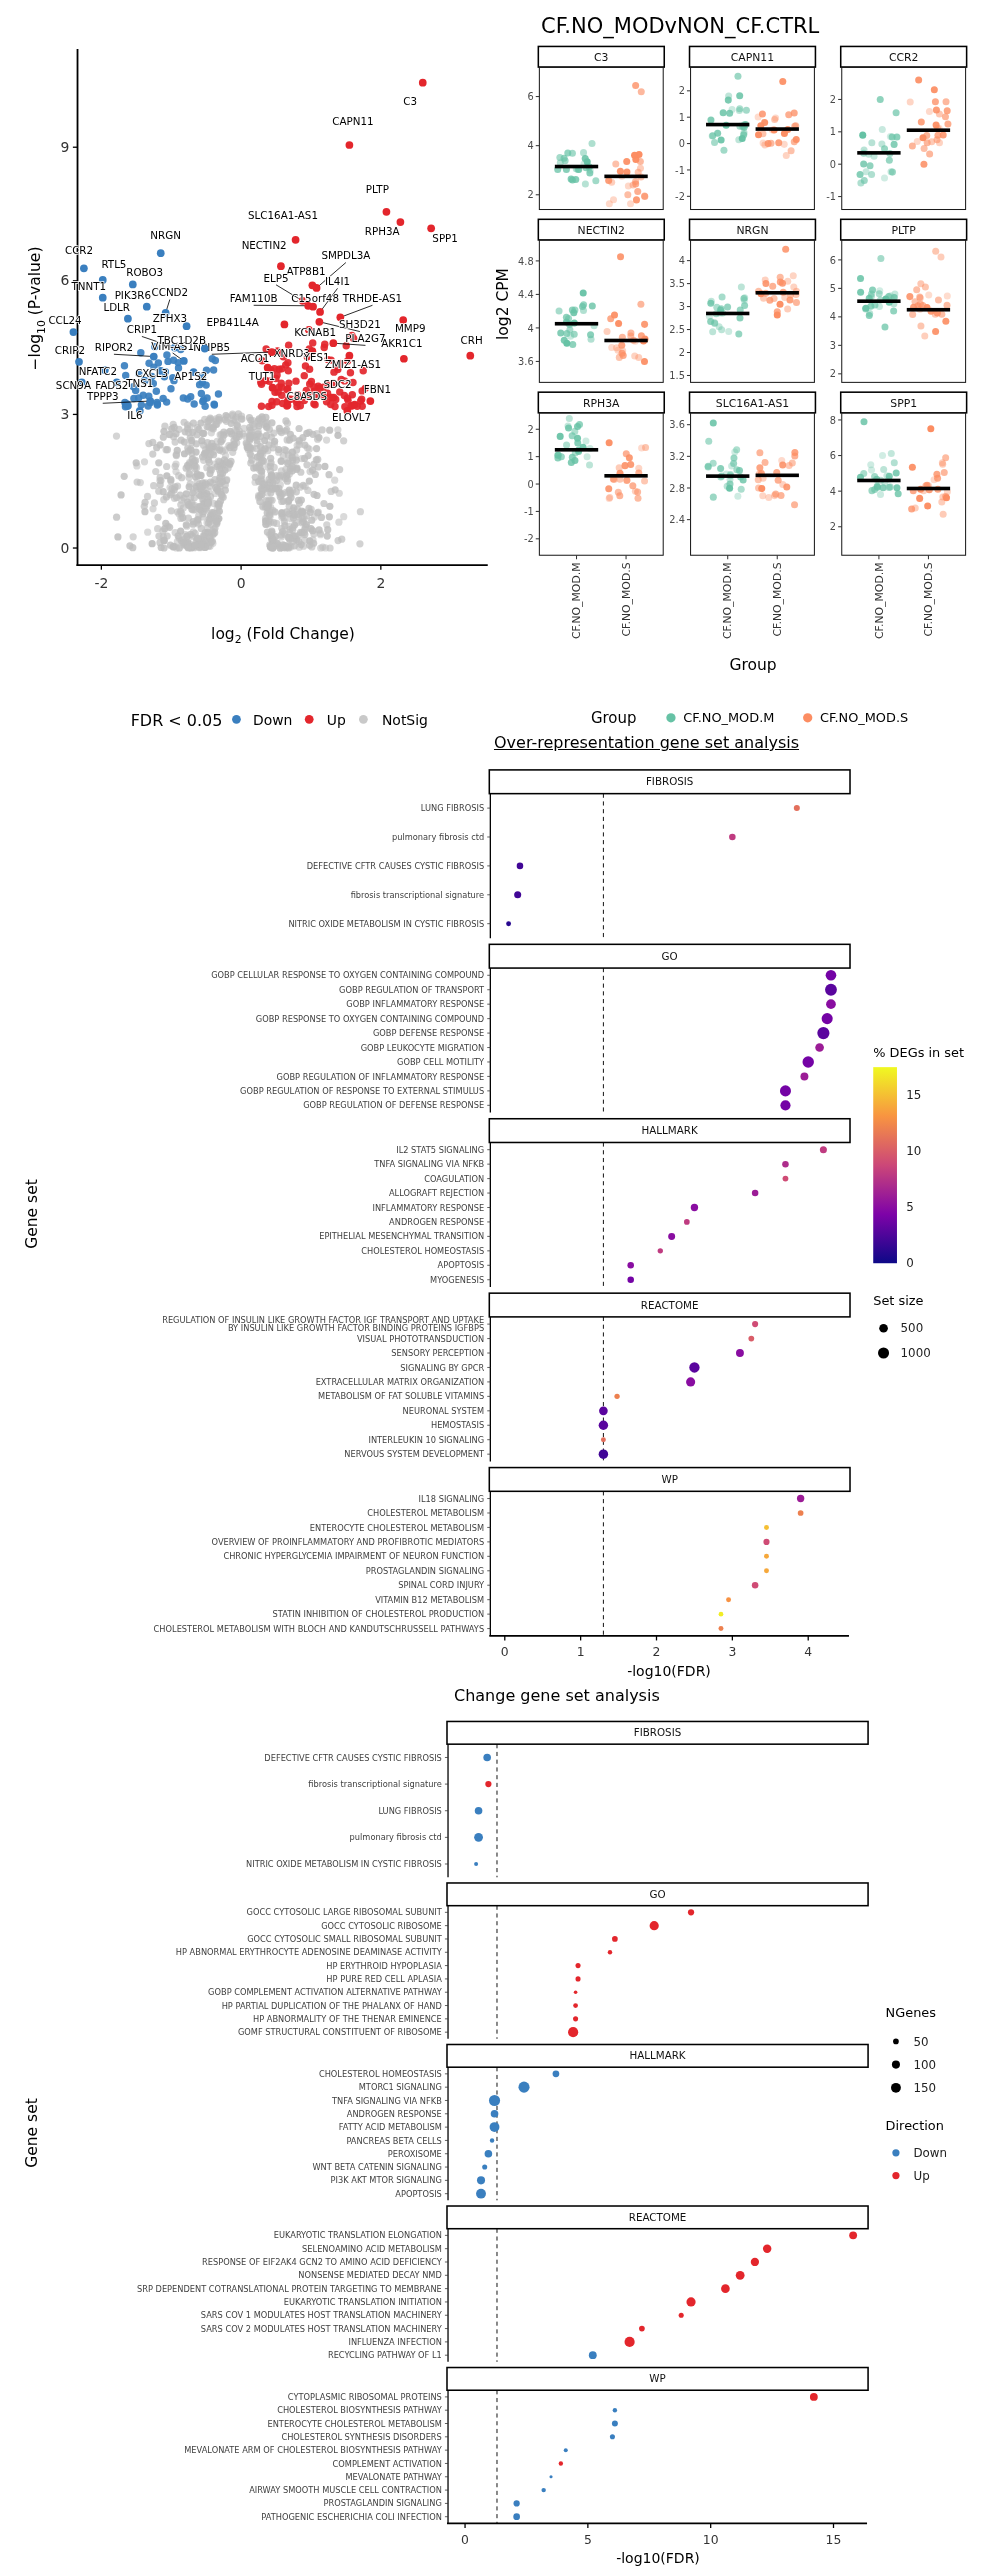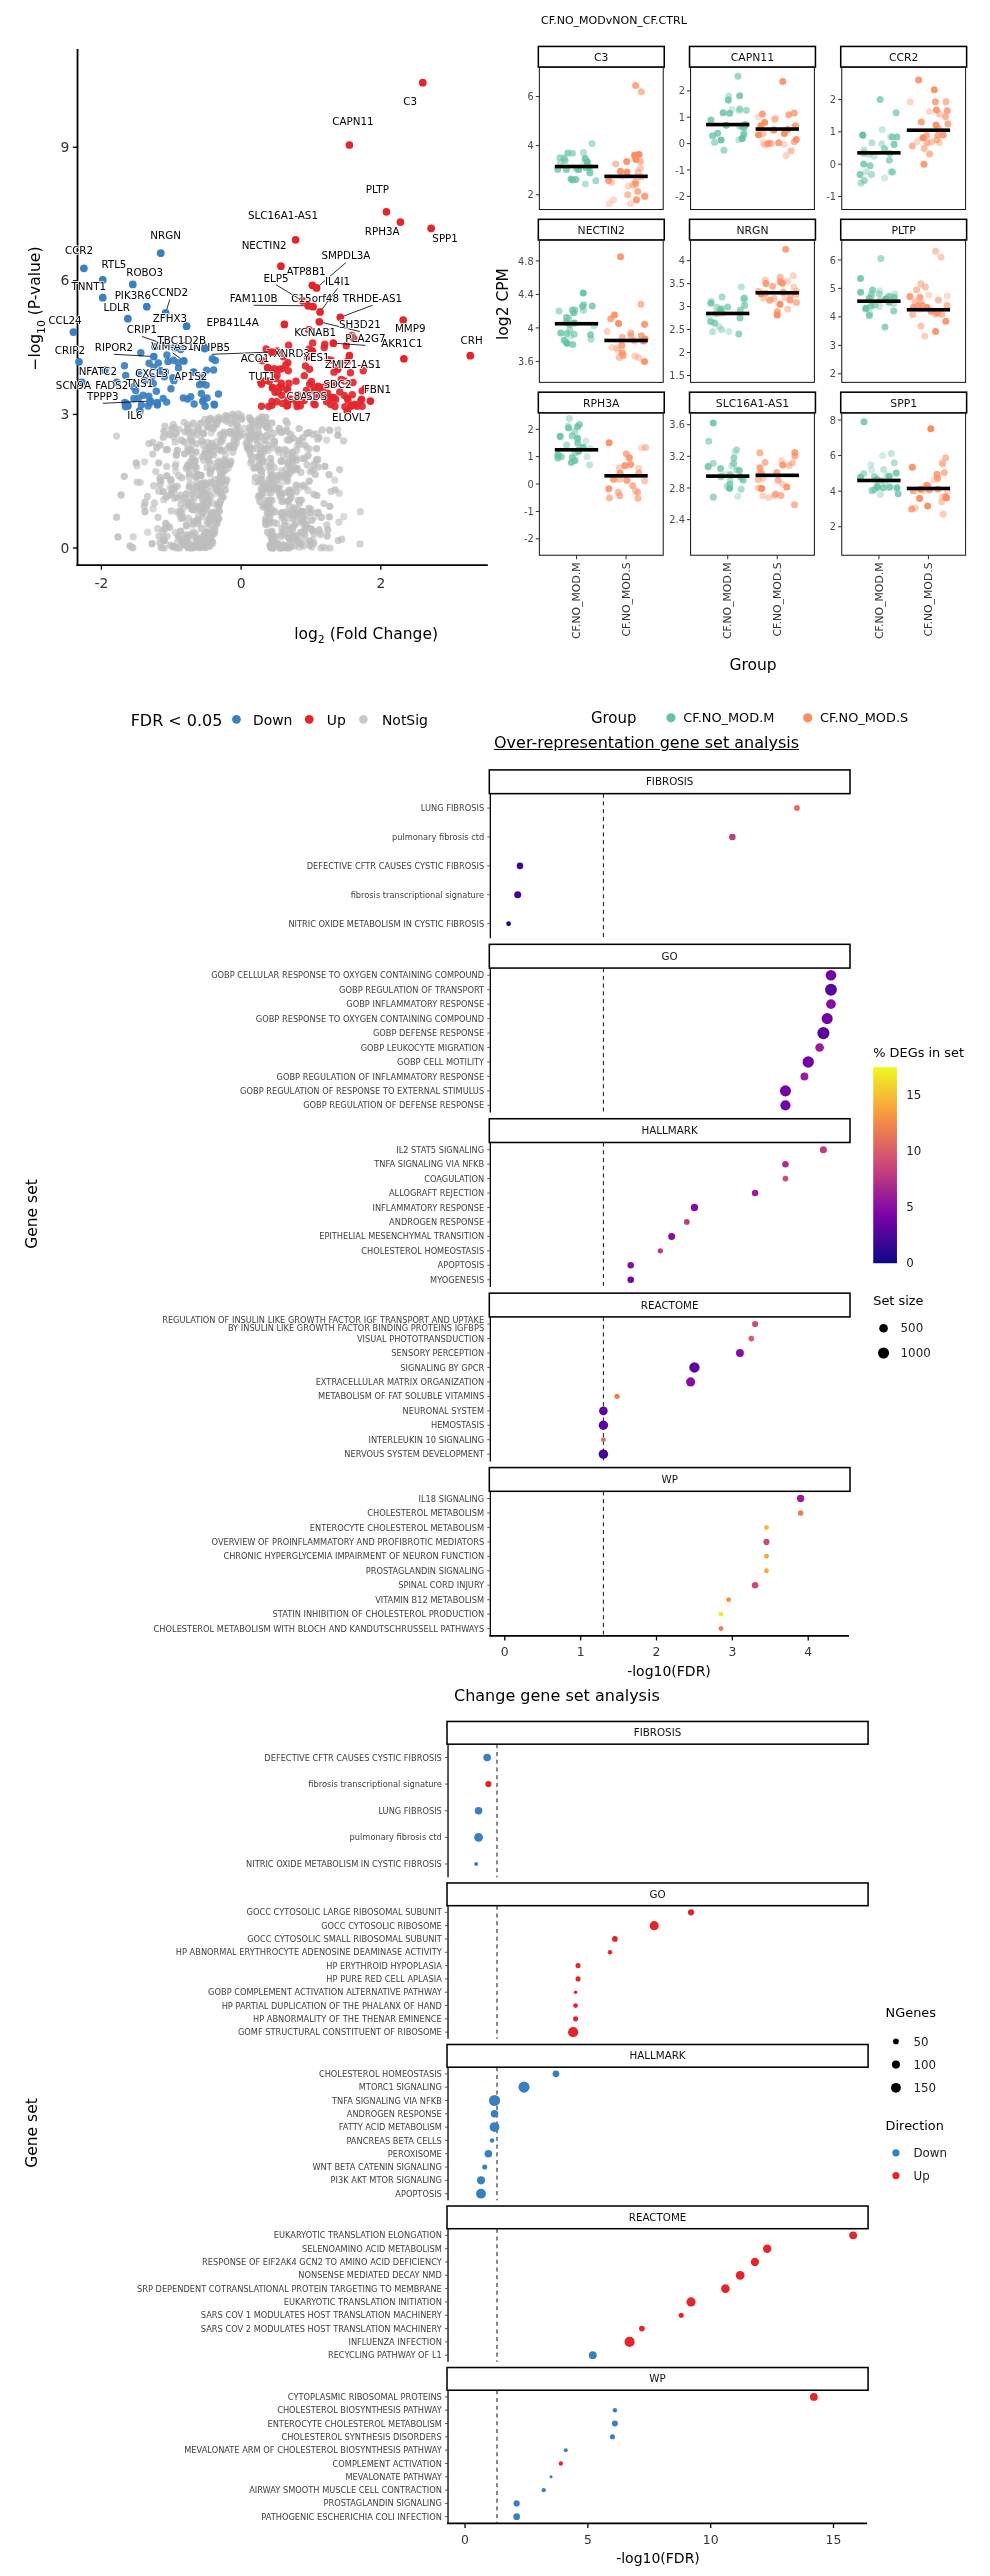--- a/index.html
+++ b/index.html
@@ -2250,28 +2250,28 @@
       <g>
         <text x="1716" y="4128" font-family="&quot;DejaVu Sans&quot;,&quot;Liberation Sans&quot;,sans-serif" font-size="25" fill="#000">Direction</text>
         <circle cx="1736" cy="4172" r="7" fill="#3A7FBF"></circle>
         <text x="1770" y="4180" font-family="&quot;DejaVu Sans&quot;,&quot;Liberation Sans&quot;,sans-serif" font-size="23" fill="#222">Down</text>
         <circle cx="1736" cy="4216" r="7" fill="#E3262C"></circle>
         <text x="1770" y="4224" font-family="&quot;DejaVu Sans&quot;,&quot;Liberation Sans&quot;,sans-serif" font-size="23" fill="#222">Up</text>
       </g>
     </g>
   </svg>
 
-<div class="lbl" style="left:128px;top:625px;width:310px;font-size:15.5px;text-align:right;">
+<div class="lbl" style="left:128px;top:625px;width:310px;font-size:15.5px;text-align:center;">
   <span>log</span><sub>2</sub><span> (Fold Change)</span>
 </div>
 <div class="lbl vlabel" style="left:-66px;top:298px;width:206px;font-size:15.5px;">
   <span>−log</span><sub>10</sub><span> (P-value)</span>
 </div>
 
-<div class="lbl" style="left:541px;top:14.4px;font-size:11px;">CF.NO_MODvNON_CF.CTRL</div>
+<div class="lbl" style="left:541px;top:14.4px;font-size:21px;">CF.NO_MODvNON_CF.CTRL</div>
 <div class="lbl vlabel" style="left:400px;top:295px;width:206px;font-size:15.5px;">log2 CPM</div>
 <div class="lbl center" style="left:598px;top:656px;width:310px;font-size:15.5px;">Group</div>
 
 <div class="lbl center" style="left:440px;top:733px;width:413px;font-size:16px;text-decoration:underline;">Over-representation gene set analysis</div>
 <div class="lbl vlabel" style="left:-71px;top:1205px;width:206px;font-size:15.5px;">Gene set</div>
 <div class="lbl center" style="left:514px;top:1663px;width:310px;font-size:14px;">-log10(FDR)</div>
 
 <div class="lbl" style="left:454px;top:1686px;font-size:16px;">Change gene set analysis</div>
 <div class="lbl vlabel" style="left:-71px;top:2124px;width:206px;font-size:15.5px;">Gene set</div>
 <div class="lbl center" style="left:503px;top:2550px;width:310px;font-size:14px;">-log10(FDR)</div>

